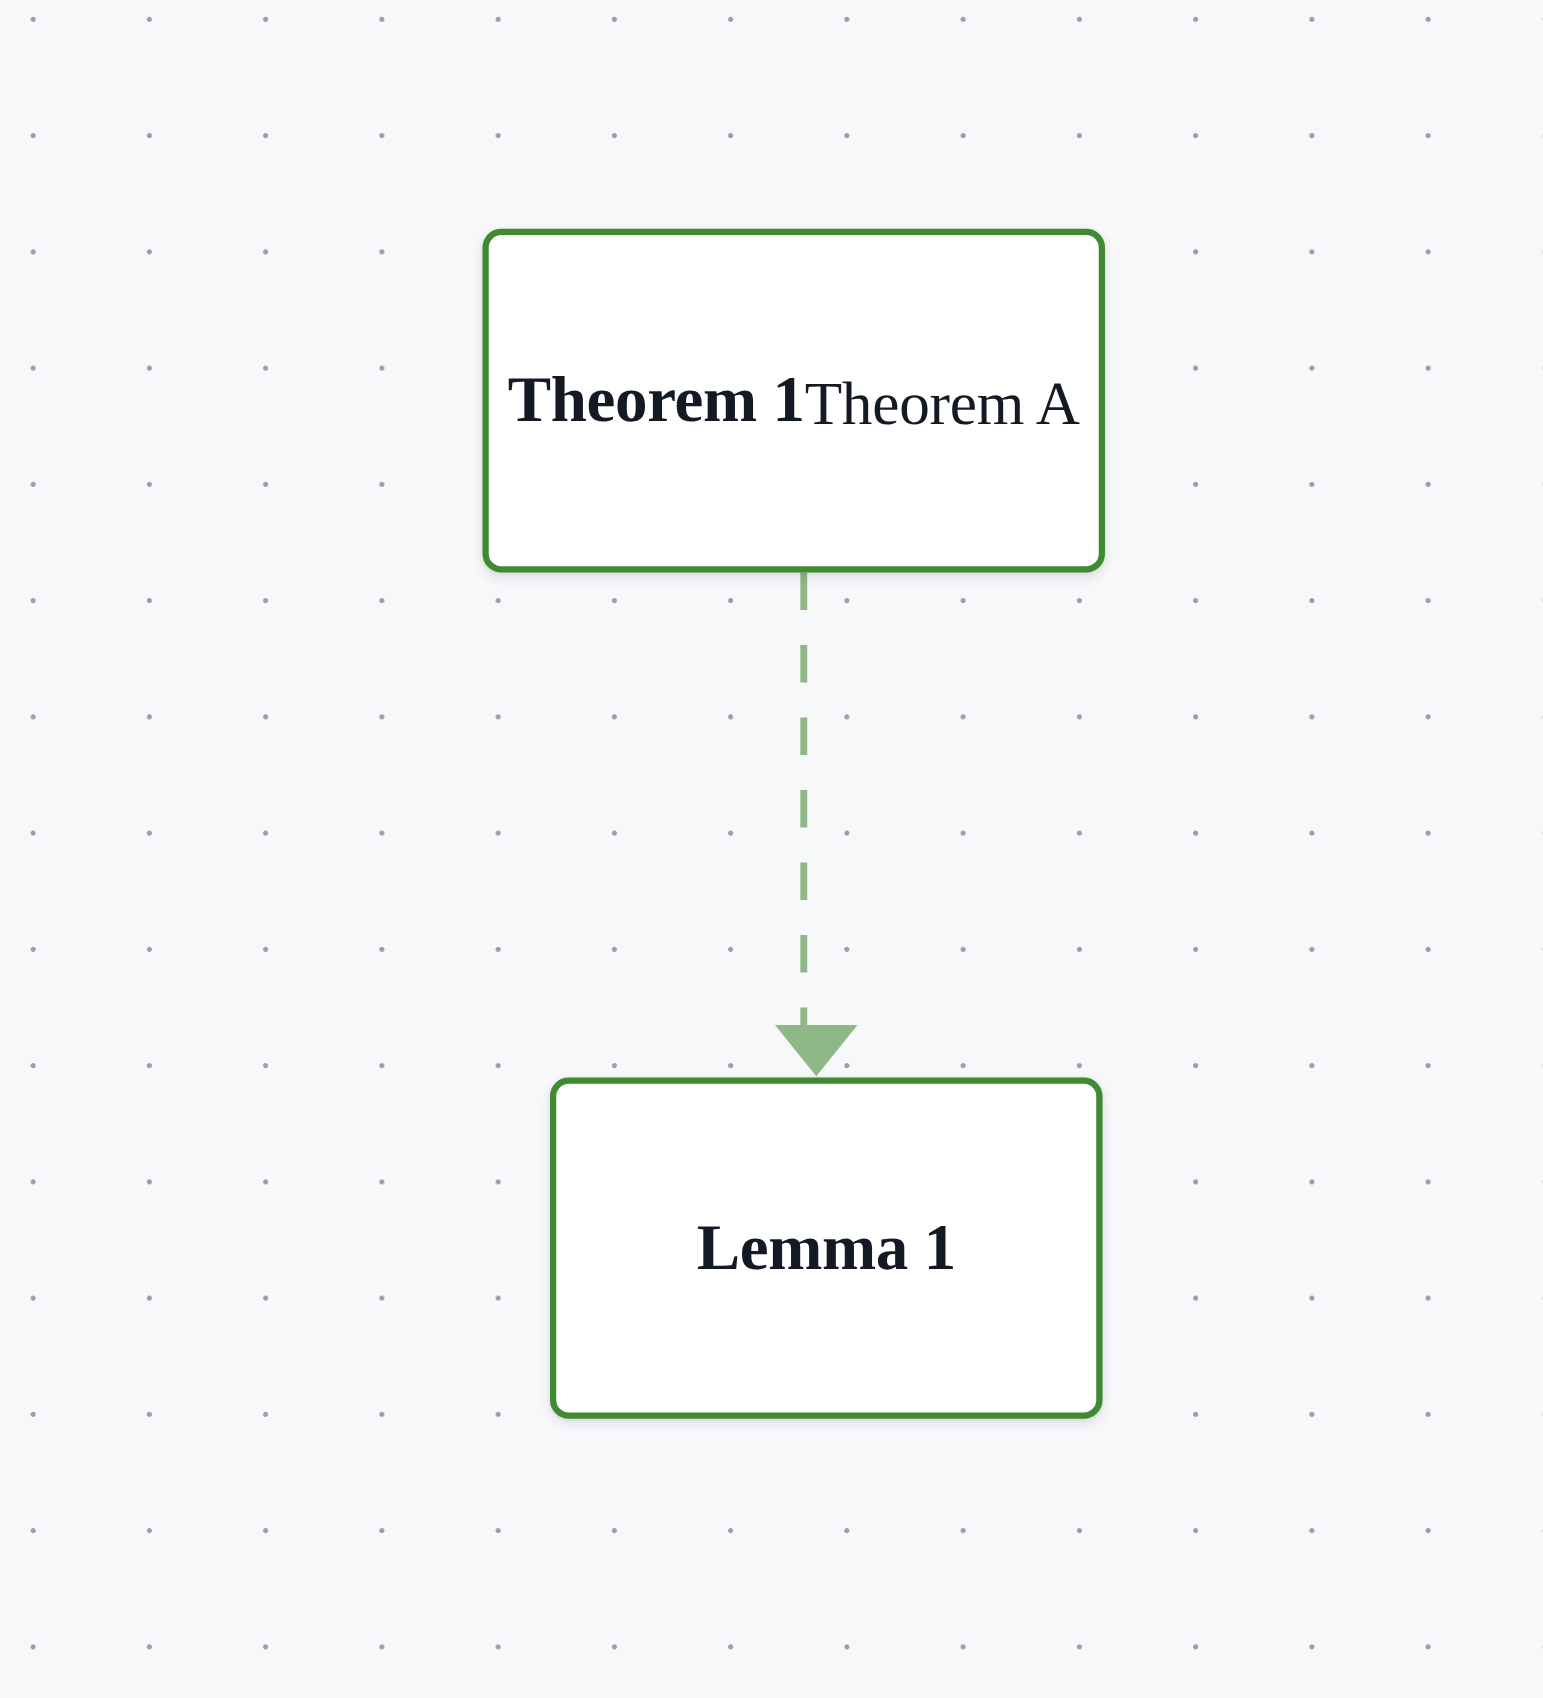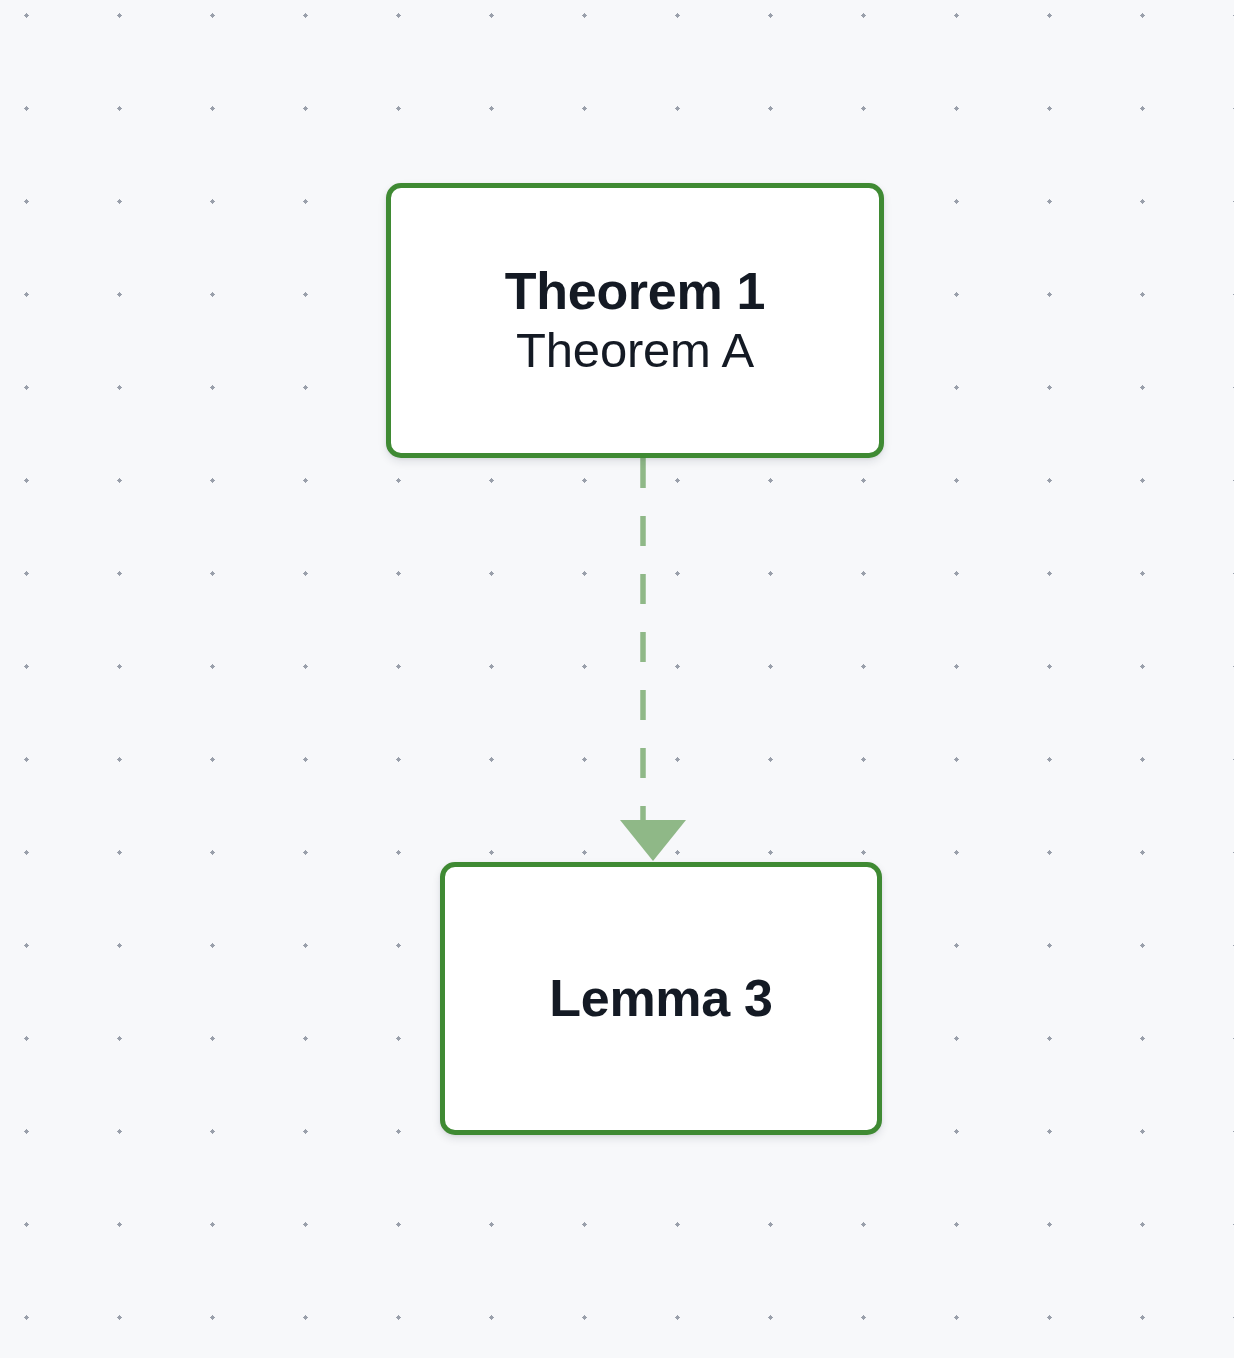--- a/index.html
+++ b/index.html
@@ -37,25 +37,26 @@
   
   .node {
     position: absolute;
     box-sizing: border-box;
     background: #ffffff;
     border: 5px solid #3f8a33;
     border-radius: 15px;
     box-shadow: 0 4px 9px rgba(22, 30, 46, 0.10),
                 0 1px 3px rgba(22, 30, 46, 0.07);
     display: flex;
-    flex-direction: column;
+    flex-direction: row;
     align-items: center;
     justify-content: center;
     text-align: center;
     overflow: hidden;
+    font-family: Liberation Serif, serif;
   }
 
   .node-title {
     font-size: 52px;
     font-weight: bold;
     line-height: 1.06;
     color: #141a24;
     letter-spacing: -0.3px;
     white-space: nowrap;
   }
@@ -96,16 +97,16 @@
       <polygon points="620,820 686,820 653,861" fill="#8fb887"></polygon>
     </g>
   </svg>
 
   <div class="node" id="node-theorem-1">
     <div class="node-title">Theorem 1</div>
     <div class="node-subtitle">Theorem A</div>
   </div>
 
   <div class="node" id="node-lemma-1">
-    <div class="node-title">Lemma 3</div>
+    <div class="node-title">Lemma 1</div>
   </div>
 
 </div>
 
 </body></html>

